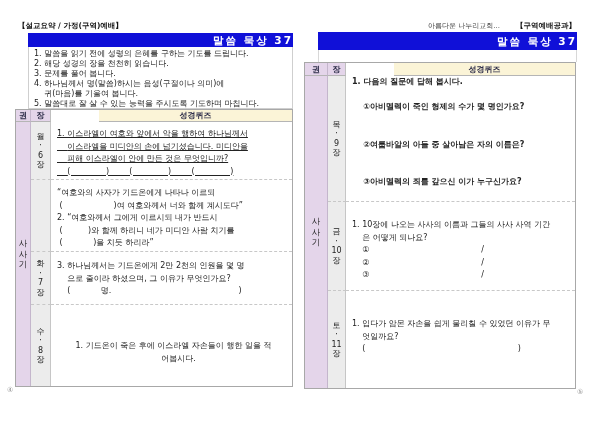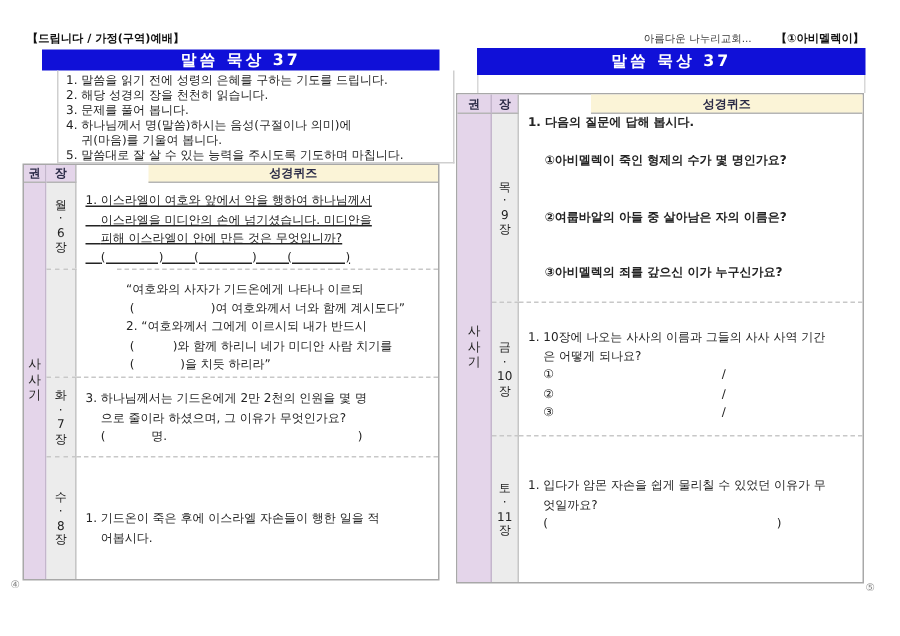--- a/index.html
+++ b/index.html
@@ -9,28 +9,28 @@
     font-family:"DejaVu Sans","Liberation Sans",sans-serif;
     color:#222;
   }
   
   .corner-label { position:absolute; font-size:7.5px; font-weight:bold; color:#111; white-space:nowrap; }
   .corner-left  { left:18px; top:21px; }
   .corner-right { top:21px; right:24px; text-align:right; }
   .corner-right .prefix { font-weight:normal; font-size:7px; color:#3a3a3a; margin-right:16px; }
   
   .titlebar {
-    position:absolute; background:#1010d8; color:#ffffff; text-align:center;
+    position:absolute; background:#1010d8; color:#ffffff; text-align:right;
     font-weight:bold; font-size:10.5px; letter-spacing:2px; overflow:hidden;
   }
   .tb-left  { left:28px; top:33px; width:265px; height:14px; line-height:14px; }
   .tb-right { left:318px; top:32px; width:259px; height:18px; line-height:18px; }
   
   .instructions {
-    position:absolute; left:38px; top:47px; width:265px; height:62px;
+    position:absolute; left:28px; top:47px; width:265px; height:62px;
     border-left:1px solid #cfcfcf; border-right:1px solid #cfcfcf; border-bottom:1px solid #cfcfcf;
     box-sizing:border-box; padding:2px 0 0 5px;
     font-size:8px; line-height:10px; white-space:pre-wrap; color:#1d1d1d;
   }
   
   .connector {
     position:absolute; left:318px; top:50px; width:259px; height:12px;
     border-left:1px solid #d8d8d8; border-right:1px solid #d8d8d8; box-sizing:border-box;
   }
   
@@ -76,21 +76,21 @@
   
   .pagenum { position:absolute; font-size:7px; color:#8a8a8a; }
   .pn-left  { left:7px;  top:386px; }
   .pn-right { left:577px; top:388px; }
 </style>
 </head>
 <body>
 
 <div class="canvas">
 
-  <div class="corner-label corner-left">【드립니다 / 가정(구역)예배】</div>
+  <div class="corner-label corner-left">【설교요약 / 가정(구역)예배】</div>
 
   <div class="titlebar tb-left">
     <span>말씀 묵상 37</span>
   </div>
 
   <div class="instructions">1. 말씀을 읽기 전에 성령의 은혜를 구하는 기도를 드립니다.
 2. 해당 성경의 장을 천천히 읽습니다.
 3. 문제를 풀어 봅니다.
 4. 하나님께서 명(말씀)하시는 음성(구절이나 의미)에
     귀(마음)를 기울여 봅니다.
@@ -108,49 +108,49 @@
     <div class="daycell" style="grid-row:2;">월
 ·
 6
 장</div>
     <div class="quizcell" style="grid-row:2;padding-top:6px;text-decoration:underline;">1. 이스라엘이 여호와 앞에서 악을 행하여 하나님께서
     이스라엘을 미디안의 손에 넘기셨습니다. 미디안을
     피해 이스라엘이 안에 만든 것은 무엇입니까?
     (              )        (              )        (              )</div>
 
     <div class="daycell rowline" style="grid-row:3;"></div>
-    <div class="quizcell rowline" style="grid-row:3;padding-top:7px;margin-left:27px;">“여호와의 사자가 기드온에게 나타나 이르되
+    <div class="quizcell rowline" style="grid-row:3;padding-top:7px;">“여호와의 사자가 기드온에게 나타나 이르되
  (                    )여 여호와께서 너와 함께 계시도다”
 2. “여호와께서 그에게 이르시되 내가 반드시
  (          )와 함께 하리니 네가 미디안 사람 치기를
  (            )을 치듯 하리라”</div>
 
     <div class="daycell rowline" style="grid-row:4;">화
 ·
 7
 장</div>
     <div class="quizcell rowline" style="grid-row:4;padding-top:8px;">3. 하나님께서는 기드온에게 2만 2천의 인원을 몇 명
     으로 줄이라 하셨으며, 그 이유가 무엇인가요?
     (            명.                                                  )</div>
 
     <div class="daycell rowline" style="grid-row:5;">수
 ·
 8
 장</div>
-    <div class="quizcell rowline" style="grid-row:5;padding-top:10px;">
+    <div class="quizcell rowline" style="grid-row:5;padding-top:10px;text-align:center;">
       <div style="white-space:pre-wrap;">1. 기드온이 죽은 후에 이스라엘 자손들이 행한 일을 적
     어봅시다.</div>
       
     </div>
   </div>
 
   <div class="pagenum pn-left">④</div>
 
   <div class="corner-label corner-right">
-    <span class="prefix">아름다운 나누리교회...</span><span>【①아비멜렉이】</span>
+    <span class="prefix">아름다운 나누리교회...</span><span>【구역예배공과】</span>
   </div>
 
   <div class="titlebar tb-right">
     <span>말씀 묵상 37</span>
   </div>
 
   <div class="connector"></div>
 
   <div class="qtable qt-right">
     <div class="hcell h-book" style="grid-row:1;grid-column:1;">권</div>

